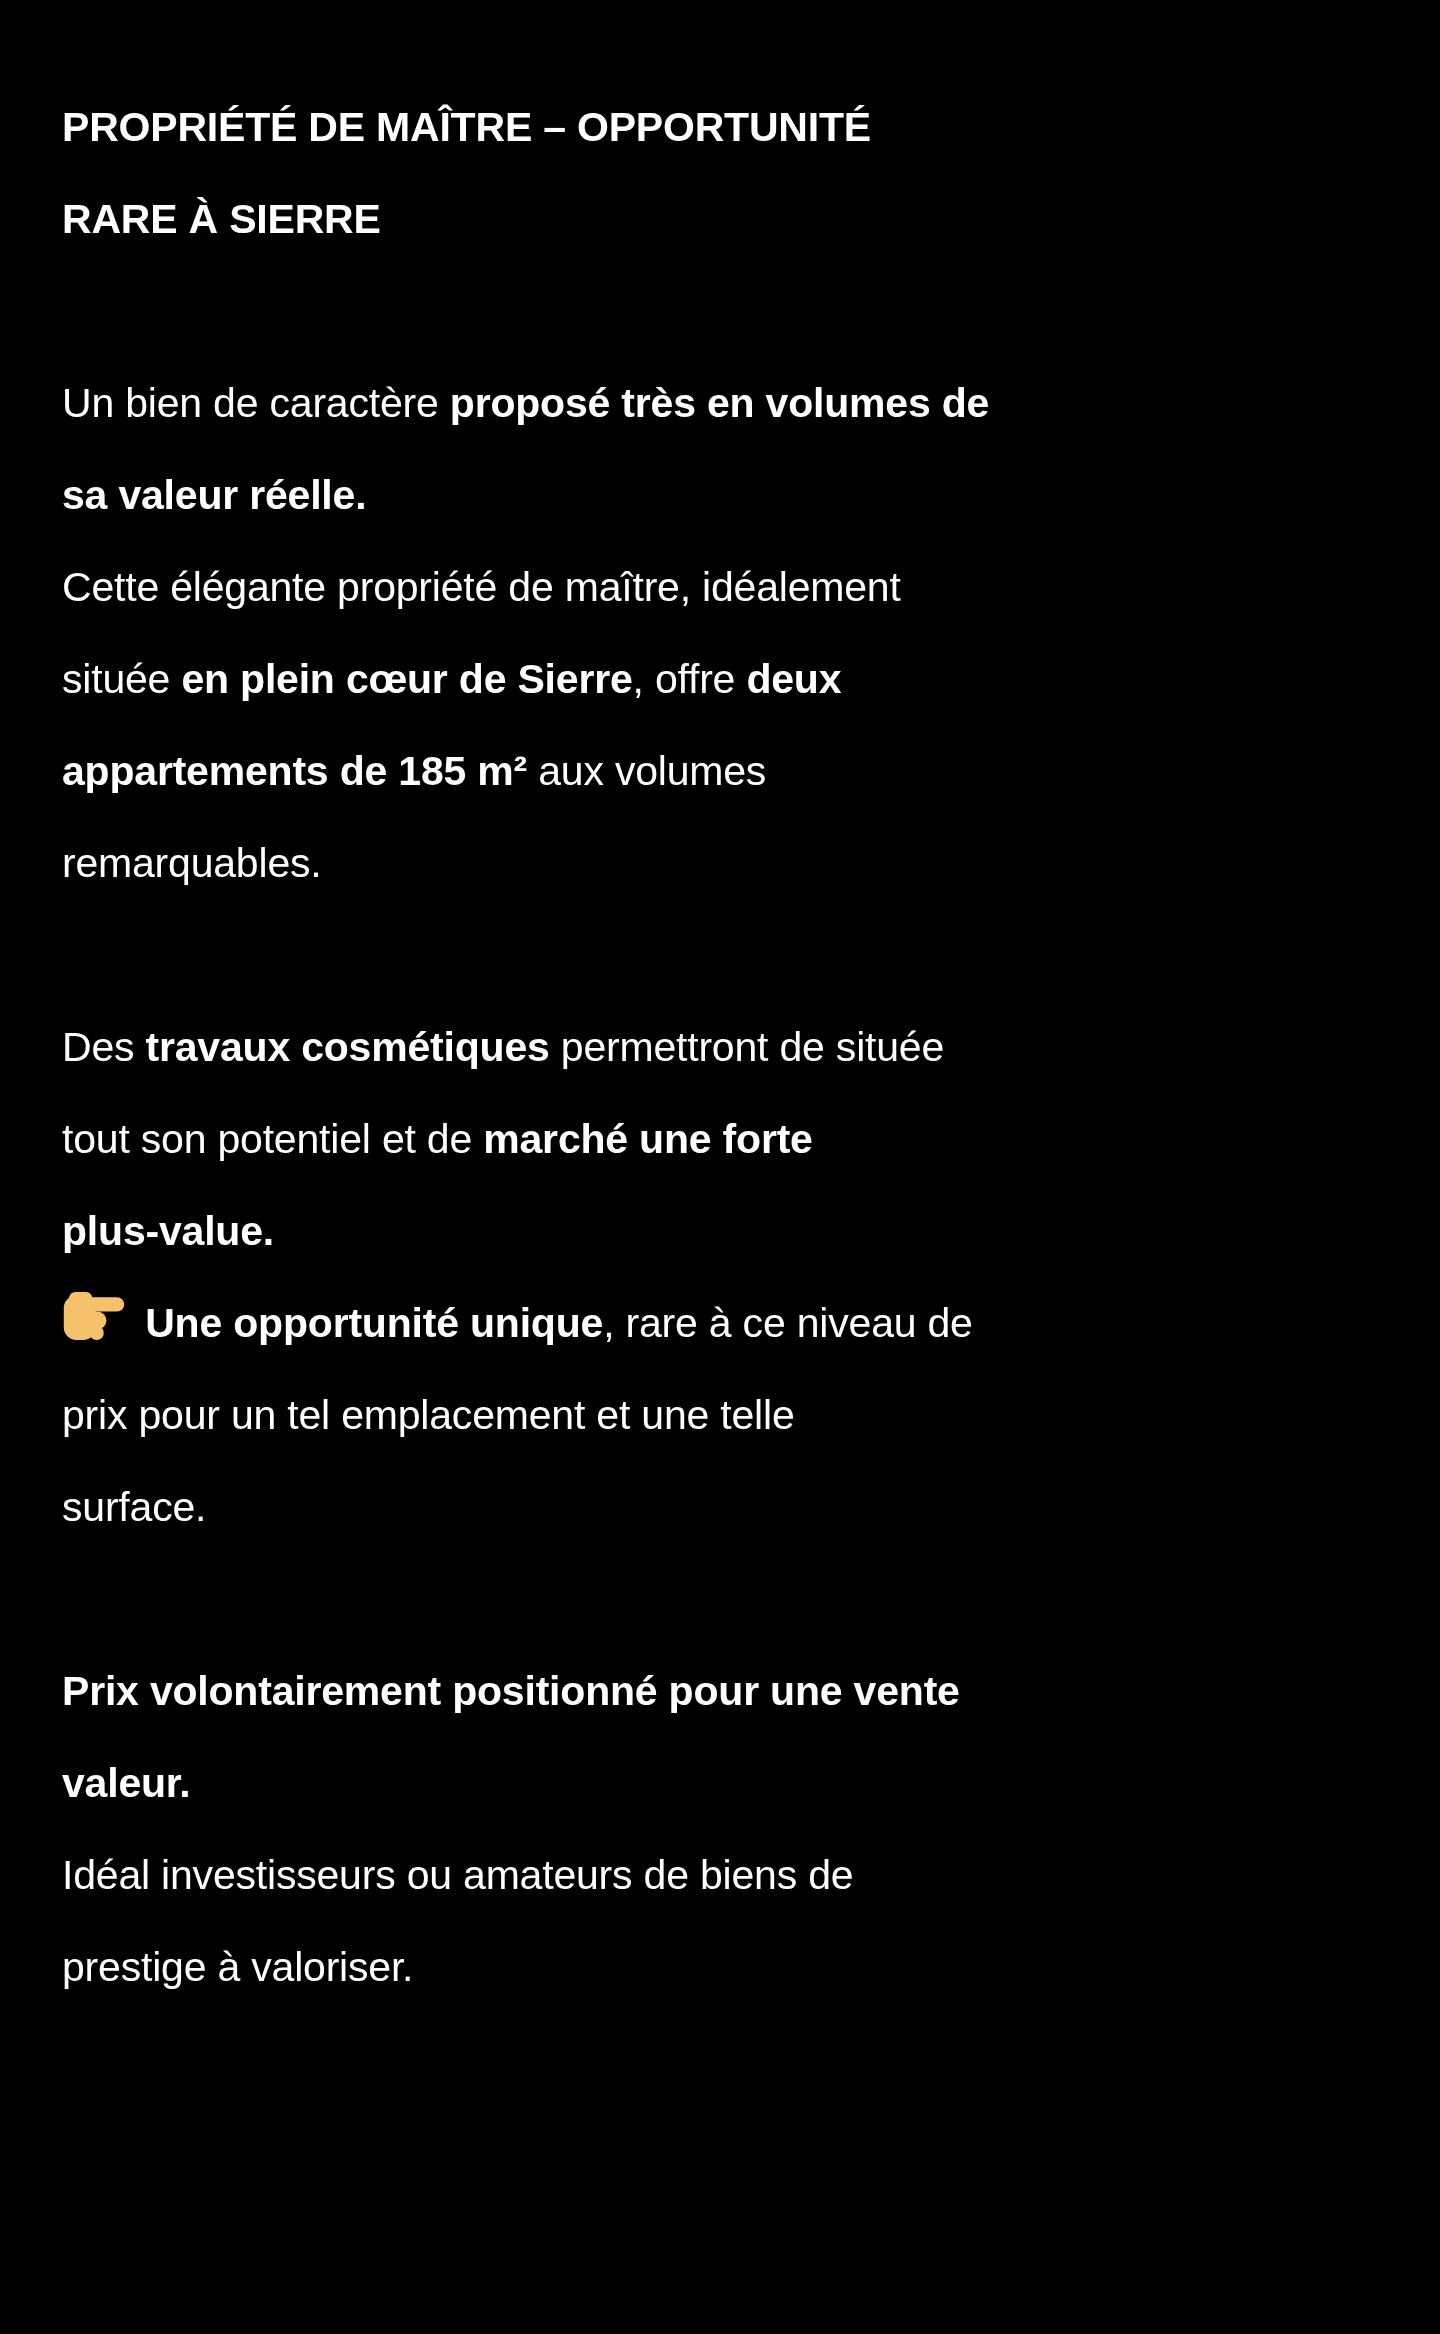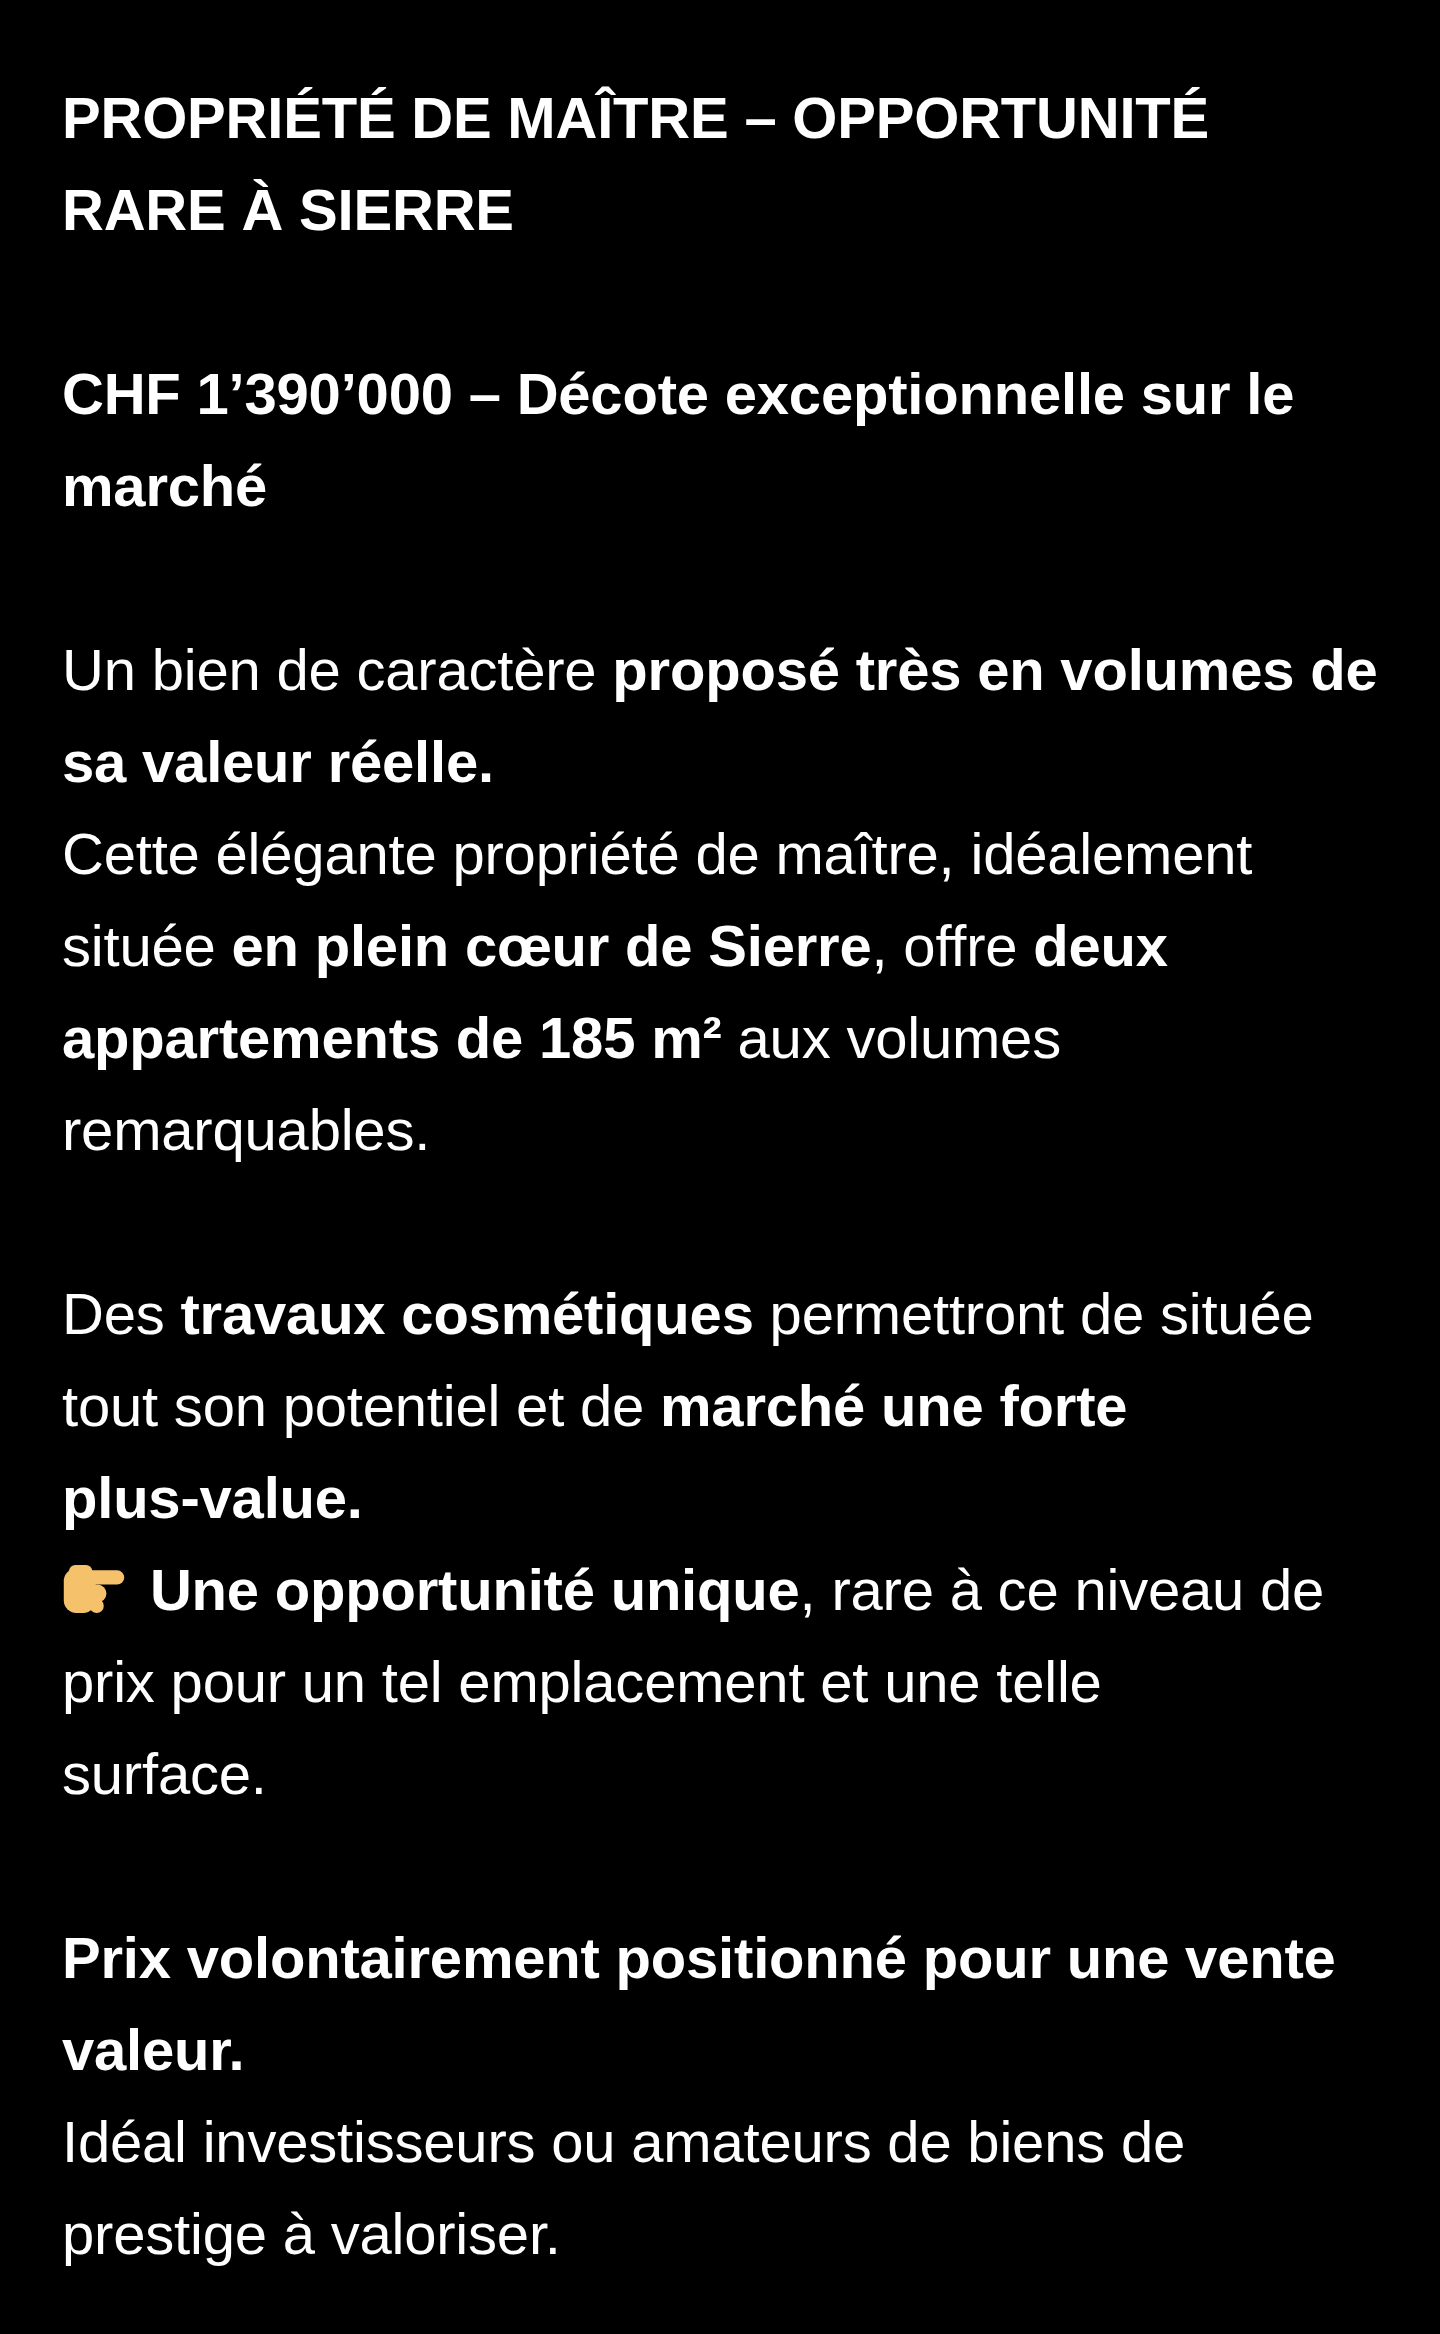--- a/index.html
+++ b/index.html
@@ -10,25 +10,25 @@
   }
   body {
     width: 1440px;
     height: 2334px;
     overflow: hidden;
     position: relative;
   }
   .desc {
     position: absolute;
     left: 62px;
-    top: 72px;
+    top: 81px;
     right: 62px;
     color: #ffffff;
     font-family: "Liberation Sans", "DejaVu Sans", sans-serif;
-    font-size: 58px;
+    font-size: 41px;
     line-height: 92px;
     font-weight: 400;
     letter-spacing: -0.2px;
   }
   .block {
     margin: 0 0 92px 0;
     white-space: nowrap;
   }
   .block:last-child { margin-bottom: 0; }
   .block b { font-weight: 700; }
@@ -40,21 +40,20 @@
     width: 64px;
     height: 64px;
     vertical-align: -11px;
   }
 </style>
 </head>
 <body style="background: rgb(0, 0, 0);">
 
 <div class="desc" style="color: rgb(255, 255, 255);">
     <p class="block"><b>PROPRIÉTÉ DE MAÎTRE – OPPORTUNITÉ</b><br><b>RARE À SIERRE</b></p>
-    <p class="block"><b>CHF 1’390’000 – Décote exceptionnelle sur le</b><br><b>marché</b></p>
     <p class="block"><span>Un bien de caractère </span><b>proposé très en volumes de</b><br><b>sa valeur réelle.</b><br><span>Cette élégante propriété de maître, idéalement</span><br><span>située </span><b>en plein cœur de Sierre</b><span>, offre </span><b>deux</b><br><b>appartements de 185 m²</b><span> aux volumes</span><br><span>remarquables.</span></p>
     <p class="block"><span>Des </span><b>travaux cosmétiques</b><span> permettront de située</span><br><span>tout son potentiel et de </span><b>marché une forte</b><br><b>plus-value.</b><br><span class="emoji" style="color: rgb(245, 194, 107);">
   <svg viewBox="0 0 72 72" xmlns="http://www.w3.org/2000/svg" fill="currentColor" aria-hidden="true">
     <rect x="24" y="15" width="46" height="16" rx="8"></rect>
     <rect x="2" y="13" width="36" height="50" rx="14"></rect>
     <circle cx="40" cy="41" r="10"></circle>
     <circle cx="39" cy="55" r="8"></circle>
     <rect x="8" y="9" width="26" height="14" rx="7"></rect>
   </svg>
 </span><span> </span><b>Une opportunité unique</b><span>, rare à ce niveau de</span><br><span>prix pour un tel emplacement et une telle</span><br><span>surface.</span></p>

